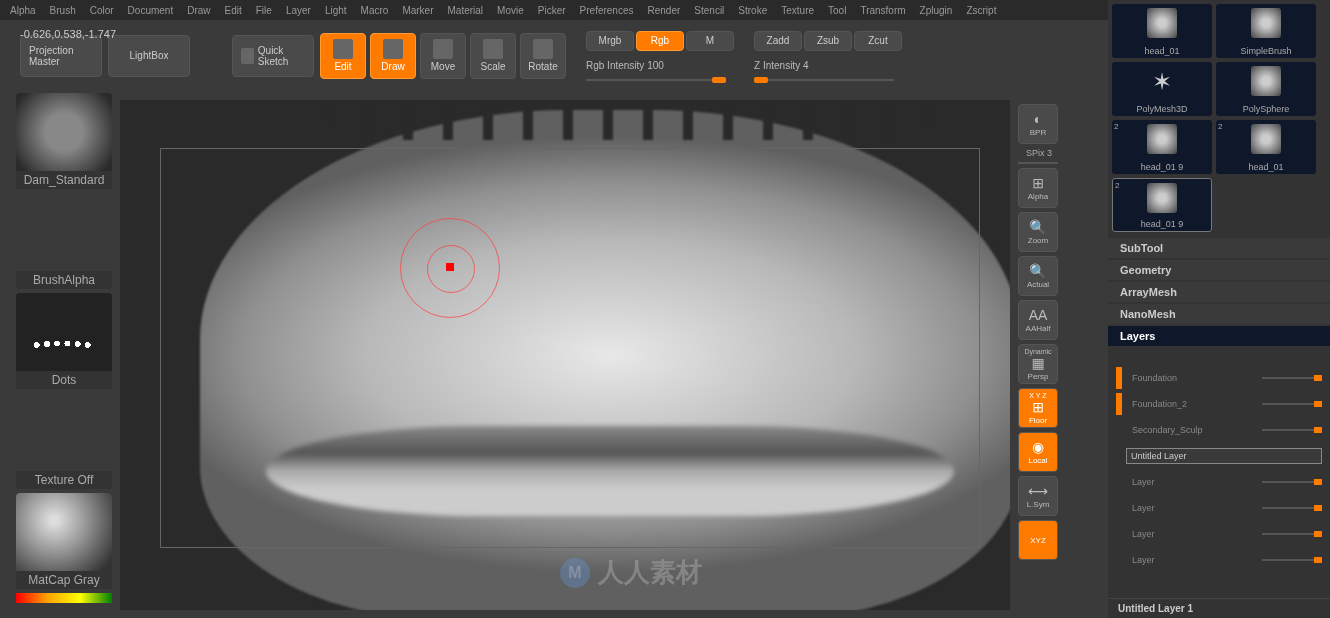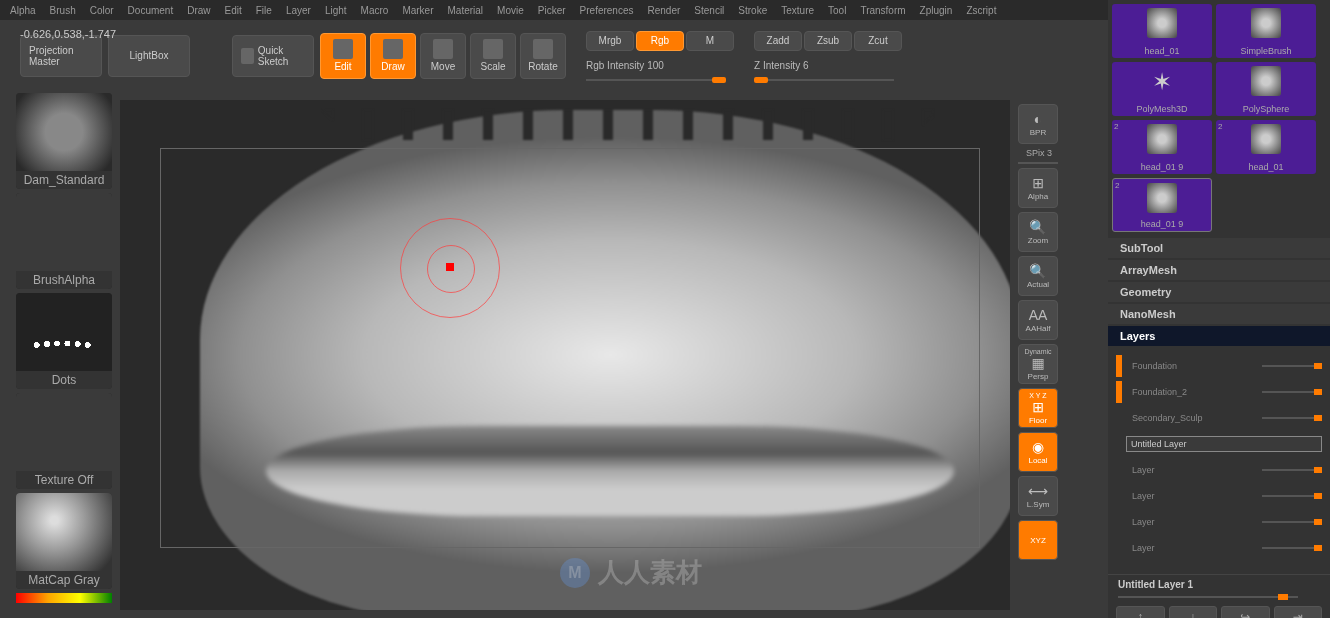--- a/index.html
+++ b/index.html
@@ -40,26 +40,26 @@
 .cursor-dot { position: absolute; left: 446px; top: 263px; width: 8px; height: 8px; background: red; }
 .watermark { position: absolute; left: 560px; top: 555px; color: rgba(200,200,200,0.35); font-size: 26px; font-weight: bold; display: flex; align-items: center; gap: 8px; }
 .watermark-icon { width: 30px; height: 30px; border-radius: 50%; background: rgba(100,150,220,0.35); display: flex; align-items: center; justify-content: center; font-size: 16px; }
 .right-tools { position: absolute; left: 1018px; top: 104px; width: 42px; display: flex; flex-direction: column; gap: 4px; }
 .rt-btn { width: 40px; height: 40px; background: #4a4a4a; border: 1px solid #555; border-radius: 4px; display: flex; flex-direction: column; align-items: center; justify-content: center; font-size: 8px; color: #bbb; cursor: pointer; }
 .rt-btn.active { background: #ff7b00; color: #fff; }
 .rt-btn .ico { font-size: 14px; margin-bottom: 1px; }
 .spix { text-align: center; font-size: 9px; color: #aaa; }
 .far-right { position: absolute; left: 1108px; top: 0; width: 222px; height: 618px; background: #333; }
 .tool-grid { display: flex; flex-wrap: wrap; padding: 4px; gap: 4px; }
-.tool-item { width: 100px; height: 54px; background: #4c1d95; border-radius: 3px; display: flex; flex-direction: column; align-items: center; justify-content: flex-end; font-size: 9px; padding-bottom: 2px; position: relative; }
+.tool-item { width: 100px; height: 54px; background: #0f172a; border-radius: 3px; display: flex; flex-direction: column; align-items: center; justify-content: flex-end; font-size: 9px; padding-bottom: 2px; position: relative; }
 .tool-item .timg { width: 30px; height: 30px; background: radial-gradient(circle, #ccc 20%, #555 90%); border-radius: 3px; position: absolute; top: 4px; }
 .tool-item.sel { border: 1px solid #777; }
 .section-hdr { background: #3a3a3a; padding: 4px 12px; font-size: 11px; font-weight: bold; color: #ccc; cursor: pointer; margin-top: 2px; }
 .section-hdr.layers { background: #0f172a; color: #fff; }
-.layers-body { padding: 8px 8px; }
+.layers-body { padding: 20px 8px; }
 .layer-row { display: flex; align-items: center; gap: 4px; height: 24px; margin-bottom: 2px; }
 .layer-bar { width: 6px; height: 22px; background: #ff7b00; }
 .layer-name { flex: 1; font-size: 9px; color: #888; padding-left: 6px; }
 .layer-name.editing { border: 1px solid #888; background: #3a3a3a; padding: 2px 4px; color: #ccc; }
 .layer-slider { width: 60px; height: 2px; background: #555; position: relative; }
 .layer-slider::after { content: ''; position: absolute; right: 0; top: -2px; width: 8px; height: 6px; background: #ff7b00; }
 .untitled-section { padding: 4px 10px; font-size: 10px; color: #ccc; font-weight: bold; border-top: 1px solid #444; margin-top: 4px; position: relative; }
 .untitled-section .sld { width: 180px; height: 2px; background: #555; margin-top: 6px; position: relative; }
 .untitled-section .sld::after { content: ''; position: absolute; right: 10px; top: -2px; width: 10px; height: 6px; background: #ff7b00; }
 .nav-row { display: flex; gap: 4px; padding: 4px 8px; }
@@ -135,21 +135,21 @@
     <div><span class="slider-label">Rgb Intensity 100</span><div class="slider-track">
           <div class="slider-thumb" style="right:0"></div>
         </div></div>
   </div>
   <div class="mode-section">
     <div class="mode-row" id="modes2">
         <div class="btn mode">Zadd</div>
         <div class="btn mode">Zsub</div>
         <div class="btn mode">Zcut</div>
       </div>
-    <div><span class="slider-label">Z Intensity 6</span><div class="slider-track">
+    <div><span class="slider-label">Z Intensity 4</span><div class="slider-track">
           <div class="slider-thumb" style="left:0"></div>
         </div></div>
   </div>
   <div class="focal-section">
     <div><span class="val-text">Focal Shift 0</span><div class="slider-track" style="width:80px">
           <div class="slider-thumb" style="left:36px"></div>
         </div></div>
     <div><span class="val-text">Draw Size 52</span><div class="slider-track" style="width:80px">
           <div class="slider-thumb" style="left:6px"></div>
         </div></div>
@@ -269,22 +269,22 @@
         <span>head_01</span>
       </div>
       <div class="tool-item sel">
         <span style="position:absolute;left:2px;top:2px;font-size:8px;color:#aaa">2</span>
         <div class="timg"></div>
         <span>head_01 9</span>
       </div>
     </div>
   <div id="sections">
       <div class="section-hdr">SubTool</div>
+      <div class="section-hdr">Geometry</div>
       <div class="section-hdr">ArrayMesh</div>
-      <div class="section-hdr">Geometry</div>
       <div class="section-hdr">NanoMesh</div>
     </div>
   <div class="section-hdr layers">Layers</div>
   <div class="layers-body" id="layers">
       <div class="layer-row">
         <div class="layer-bar"></div>
         <div class="layer-name">Foundation</div>
         <div class="layer-slider"></div>
       </div>
       <div class="layer-row">

